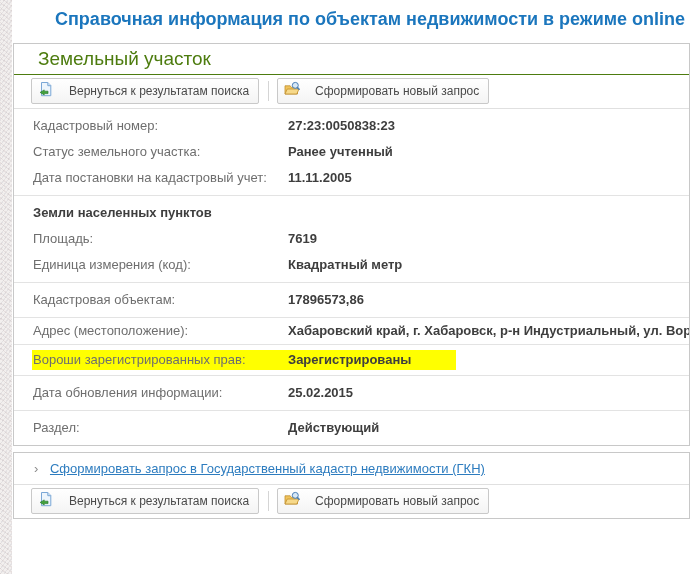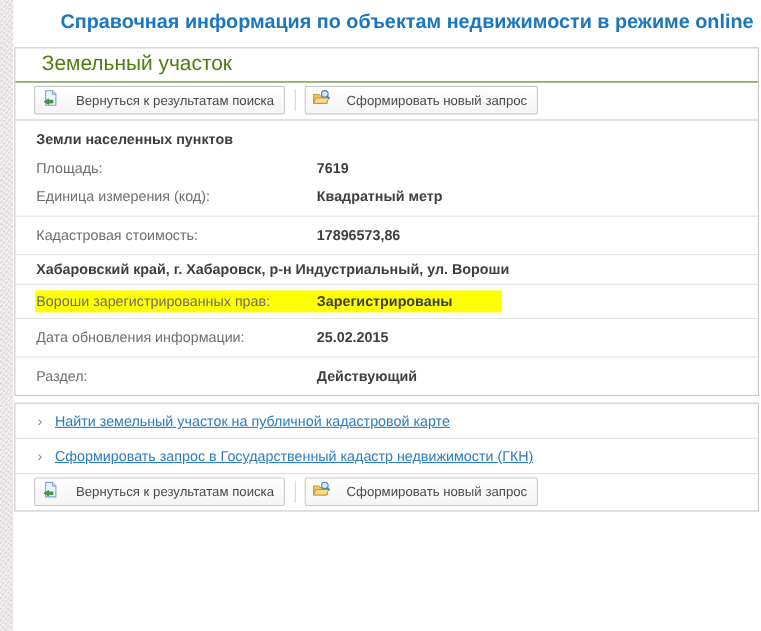--- a/index.html
+++ b/index.html
@@ -93,47 +93,62 @@
         <span><svg width="16" height="16" viewBox="0 0 16 16">
           <path d="M1 4.8h5.2l1.3 1.7h6v6.5H1z" fill="#f0c35c" stroke="#c08f2f" stroke-width="0.8"></path>
           <path d="M1 13l2.2-5H15l-2.2 5z" fill="#f7d98a" stroke="#c08f2f" stroke-width="0.8"></path>
           <circle cx="11.3" cy="4.4" r="3" fill="#cfe4f7" fill-opacity="0.85" stroke="#4b7fb5" stroke-width="1"></circle>
           <line x1="13.5" y1="6.6" x2="15.1" y2="8.2" stroke="#4b7fb5" stroke-width="1.6" stroke-linecap="round"></line>
         </svg></span>
         <span>Сформировать новый запрос</span>
       </button>
     </div>
 
+    <div class="field-group">
+      <div class="field-row">
+        <span class="field-label">Кадастровый номер:</span>
+        <span class="field-value">27:23:0050838:23</span>
+      </div>
+      <div class="field-row">
+        <span class="field-label">Статус земельного участка:</span>
+        <span class="field-value">Ранее учтенный</span>
+      </div>
+      <div class="field-row">
+        <span class="field-label">Дата постановки на кадастровый учет:</span>
+        <span class="field-value">11.11.2005</span>
+      </div>
+    </div>
     <div class="divider"></div>
 
     <div class="field-group">
       <div class="field-row">
         <span class="field-value">Земли населенных пунктов</span>
       </div>
       <div class="field-row">
         <span class="field-label">Площадь:</span>
         <span class="field-value">7619</span>
       </div>
       <div class="field-row">
         <span class="field-label">Единица измерения (код):</span>
         <span class="field-value">Квадратный метр</span>
       </div>
     </div>
     <div class="divider"></div>
 
     <div class="field-group">
       <div class="field-row">
-        <span class="field-label">Кадастровая стоимость:</span>
+        <span class="field-label">Кадастровая объектам:</span>
         <span class="field-value">17896573,86</span>
       </div>
     </div>
     <div class="divider"></div>
 
     <div class="field-group tight">
       <div class="field-row">
+        <span class="field-label">Адрес (местоположение):</span>
         <span class="field-value">Хабаровский край, г. Хабаровск, р-н Индустриальный, ул. Вороши</span>
       </div>
     </div>
     <div class="divider"></div>
 
     <div class="field-group single">
       <div class="field-row">
         <div class="hl-bar"></div>
         <span class="field-label">Вороши зарегистрированных прав:</span>
         <span class="field-value">Зарегистрированы</span>
@@ -151,24 +166,20 @@
 
     <div class="field-group pad">
       <div class="field-row">
         <span class="field-label">Раздел:</span>
         <span class="field-value">Действующий</span>
       </div>
     </div>
   </div>
 
   <div class="panel">
-    <div class="link-row">
-      <span class="chevron">›</span>
-      <a class="link">Найти земельный участок на публичной кадастровой карте</a>
-    </div>
     <div class="link-row">
       <span class="chevron">›</span>
       <a class="link">Сформировать запрос в Государственный кадастр недвижимости (ГКН)</a>
     </div>
     <div class="toolbar">
       <button class="btn">
         <span><svg width="16" height="16" viewBox="0 0 16 16">
           <path d="M3.5 1.5h6.3l3 3v10.2H3.5z" fill="#edf5fc" stroke="#7aa7d6" stroke-width="1"></path>
           <path d="M9.8 1.5v3.2h3" fill="#d3e5f5" stroke="#7aa7d6" stroke-width="1"></path>
           <path d="M10 10.2L10 12.6 6.2 12.6 6.2 13.9 2.1 11.4 6.2 8.9 6.2 10.2Z" fill="#43a33c" stroke="#2e7d32" stroke-width="0.7"></path>

